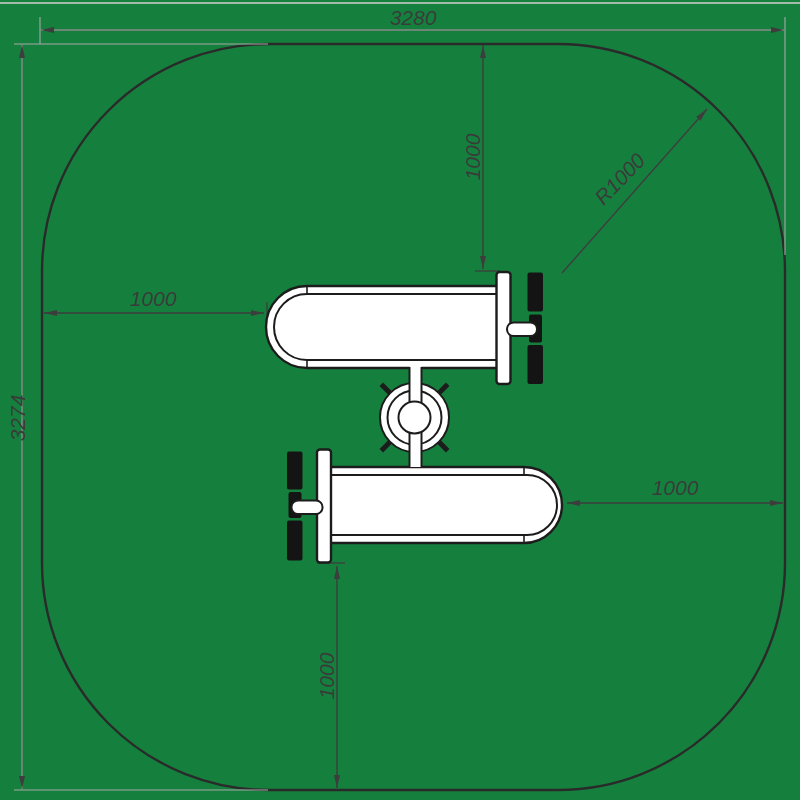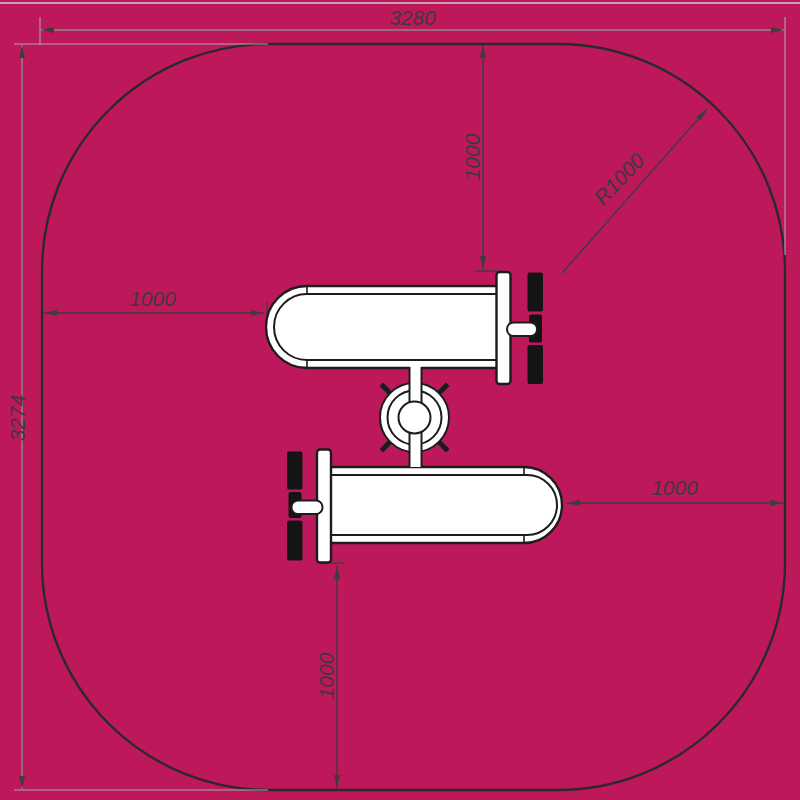--- a/index.html
+++ b/index.html
@@ -1,16 +1,16 @@
 <!DOCTYPE html>
 <html style="--background: #ffffff; --outline: #2a2a2a; --equipment: #1c1c1c; --dimension: #3d3d3d; --outer-dimension: #8a8a8a; --extension: #a8a8a8; --pedal-fill: #141414; --text: #3a3a3a;"><head>
 <meta charset="utf-8">
 <style>
   html,body{margin:0;padding:0;background:#fff;}
-  .canvas{position:relative;width:800px;height:800px;background:#be185d;overflow:hidden;}
+  .canvas{position:relative;width:800px;height:800px;background:#15803d;overflow:hidden;}
   svg{display:block;}
   .dimtext{font-family:"Liberation Sans",sans-serif;font-style:italic;font-size:21px;fill:var(--text,#3a3a3a);}
   .edge{fill:none;stroke:var(--outline,#2a2a2a);stroke-width:2.4;}
   .faint{stroke:#cfcfcf;stroke-width:1.5;}
   .ext{stroke:var(--extension,#a8a8a8);stroke-width:1.1;fill:none;}
   .ext-dark{stroke:var(--dimension,#3d3d3d);stroke-width:1.3;fill:none;}
   .dim{stroke:var(--dimension,#3d3d3d);stroke-width:1.4;fill:none;}
   .dim-outer{stroke:var(--outer-dimension,#8a8a8a);stroke-width:1.4;fill:none;}
   .arrowfill{fill:var(--dimension,#3d3d3d);}
   .eq{fill:#fff;stroke:var(--equipment,#1c1c1c);stroke-width:2.4;}

